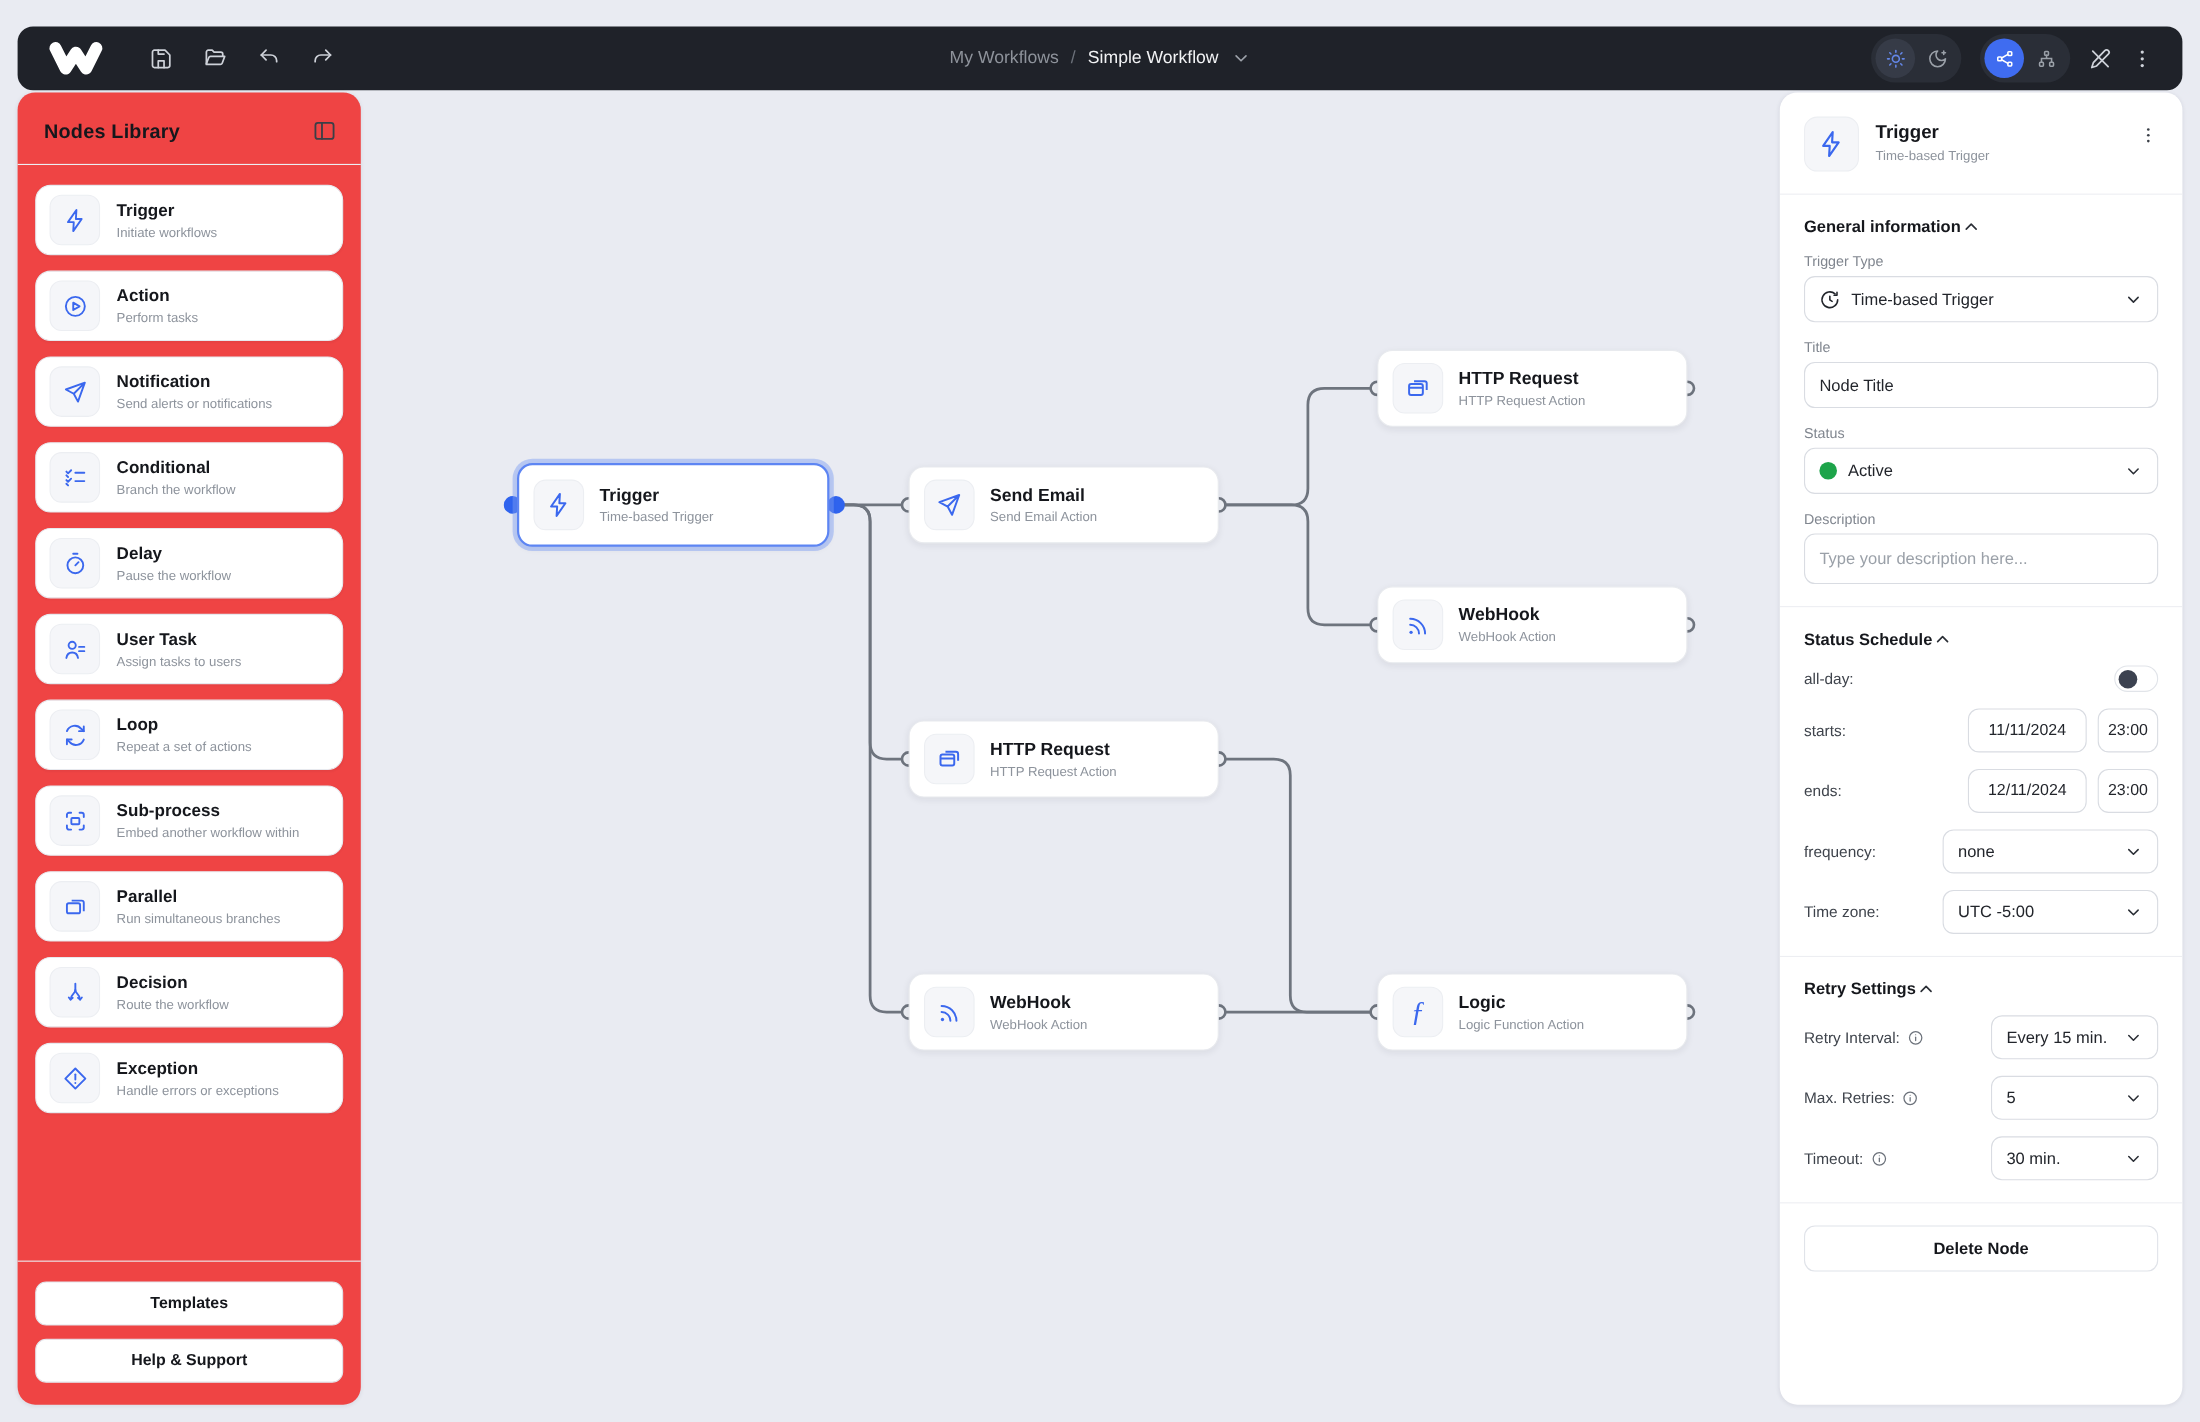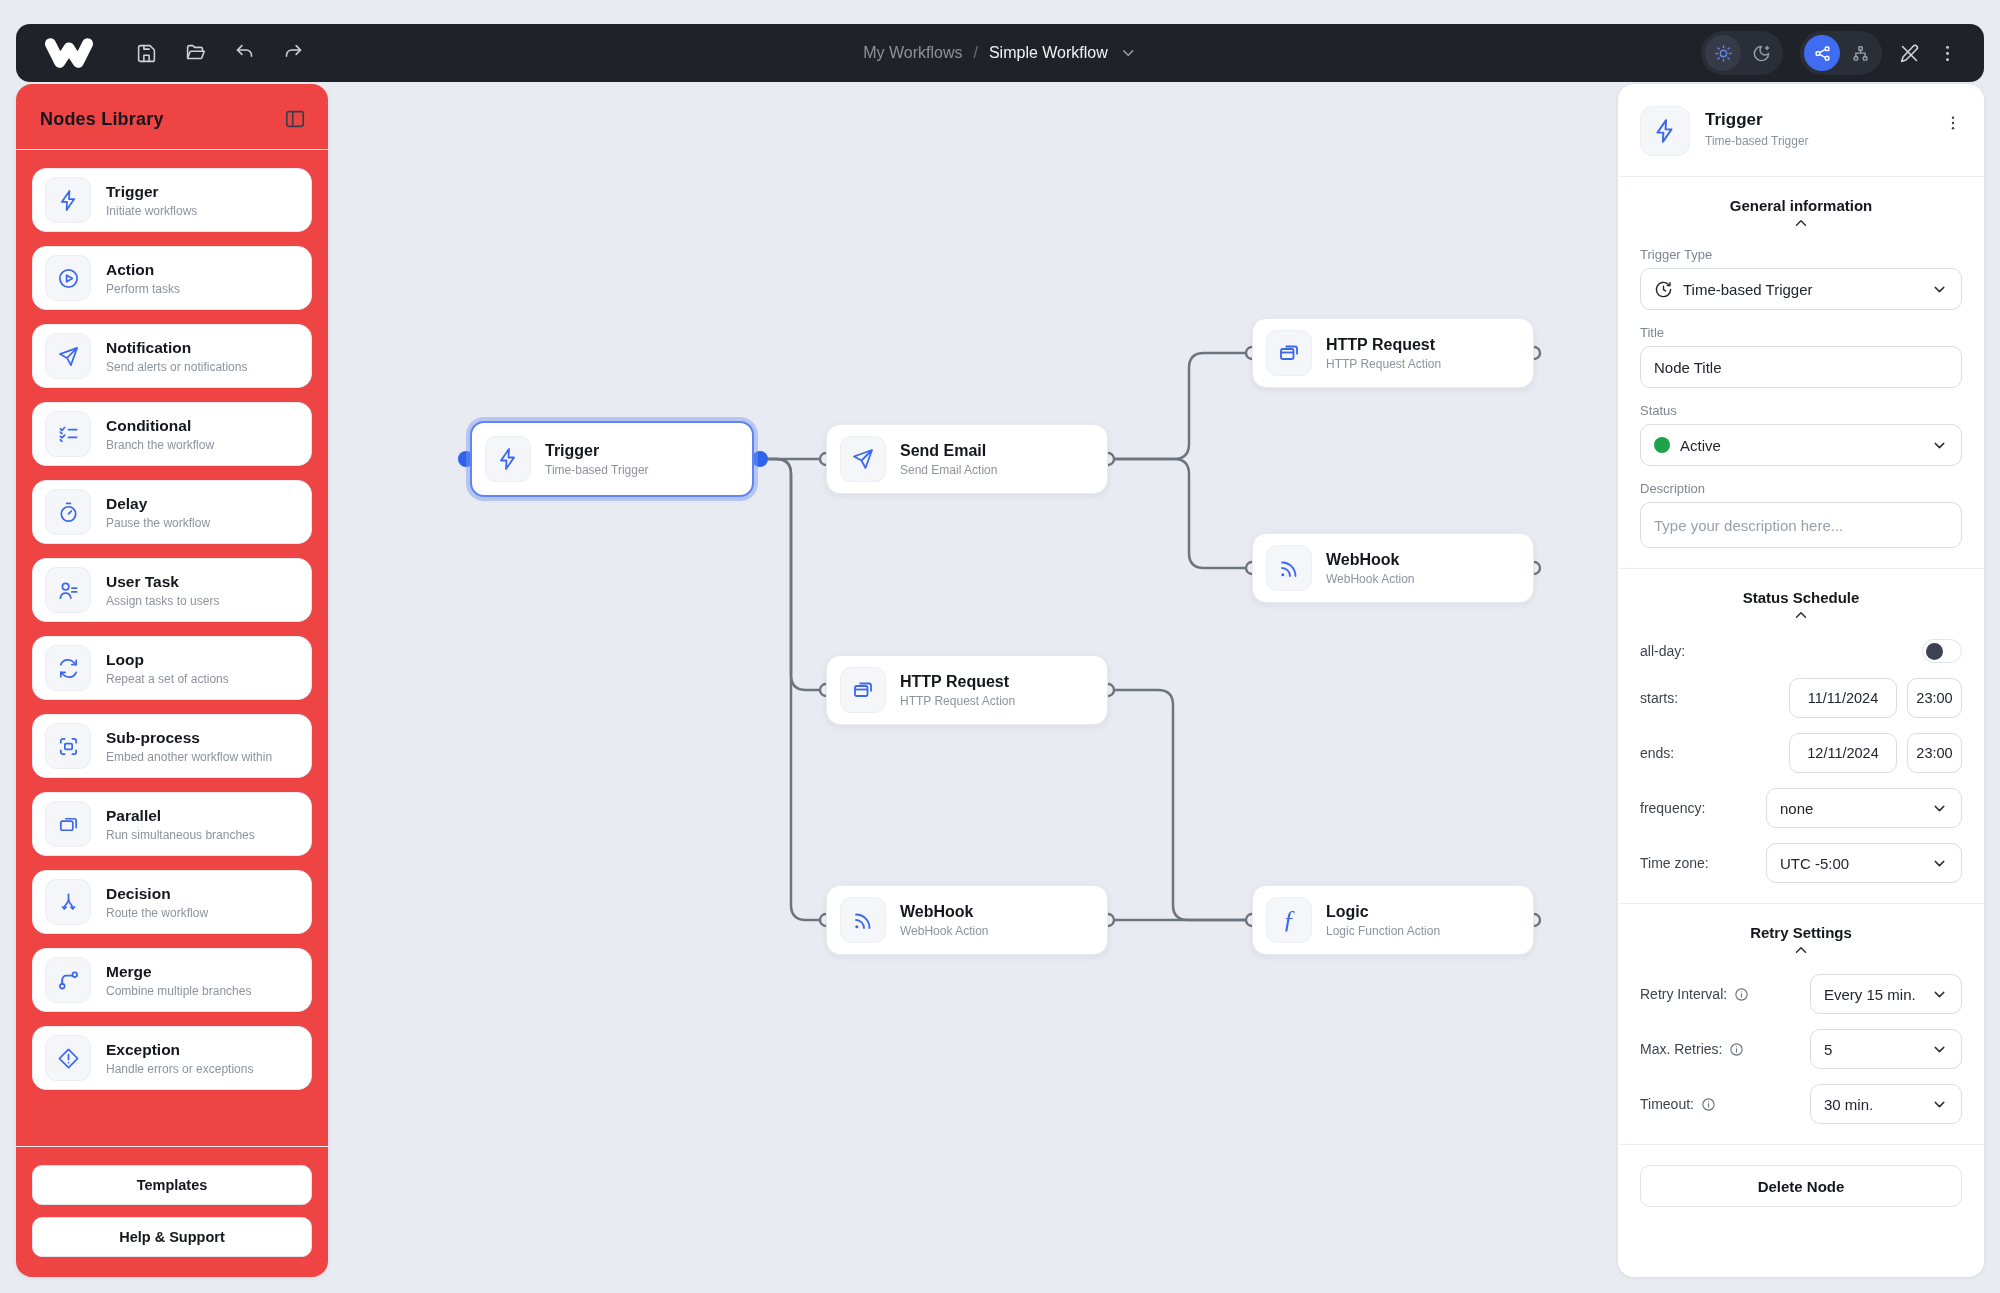--- a/index.html
+++ b/index.html
@@ -98,21 +98,21 @@
   .panel-header { display:flex; align-items:flex-start; gap:15px; }
   .ph-icon {
     width:50px; height:50px; border-radius:12px; background:#f5f6f9; border:1px solid #eceef2;
     display:flex; align-items:center; justify-content:center; color:#3b68ee;
   }
   .ph-icon svg { width:26px; height:26px; }
   .ph-title { font-size:17px; font-weight:bold; margin-top:4px; }
   .ph-sub { font-size:12px; color:#8d939c; margin-top:4px; }
   .ph-kebab { margin-left:auto; color:#3a3f47; width:18px; height:18px; margin-top:8px; cursor:pointer; }
   .p-divider { height:1px; background:#edeef2; margin:20px -22px; }
-  .section-head { display:flex; align-items:center; justify-content:flex-start; margin-top:0;flex-direction:column; }
+  .section-head { display:flex; align-items:center; justify-content:flex-start; margin-top:0; }
   .section-title { font-size:15px; font-weight:bold; }
   .chevron-up { width:18px; height:18px; color:#2b2f36; cursor:pointer; }
   .f-label { font-size:13px; color:#80868f; margin:15px 0 6px; }
   .select, .t-input {
     height:42px; border:1px solid #d9dce2; border-radius:10px; background:#fff;
     display:flex; align-items:center; padding:0 13px; gap:10px;
     font-size:15px; color:#22252b; width:100%;
   }
   .t-input { font-family:inherit; }
   .t-input::placeholder { color:#9aa0a8; }
@@ -371,34 +371,20 @@
             <path d="M12 3.5v6"></path>
             <path d="M12 9.5c0 3.5-4.5 4-4.5 9"></path>
             <path d="M12 9.5c0 3.5 4.5 4 4.5 9"></path>
             <path d="m5.8 16.5 1.7 2 2-1.7"></path>
             <path d="m18.2 16.5-1.7 2-2-1.7"></path>
           </svg>
         </span>
       <div>
           <div class="sb-item-title">Decision</div>
           <div class="sb-item-desc">Route the workflow</div>
-        </div>
-    </div>
-    <div class="sb-item">
-      <span class="sb-item-icon">
-          <svg viewBox="0 0 24 24" fill="none" stroke="currentColor" stroke-width="1.8" stroke-linecap="round">
-            <circle cx="5.5" cy="18" r="2.4"></circle>
-            <circle cx="18.5" cy="6" r="2.4"></circle>
-            <path d="M5.5 15.6V11a4 4 0 0 1 4-4h6.6"></path>
-            <path d="M5.5 15.6V11"></path>
-          </svg>
-        </span>
-      <div>
-          <div class="sb-item-title">Merge</div>
-          <div class="sb-item-desc">Combine multiple branches</div>
         </div>
     </div>
     <div class="sb-item">
       <span class="sb-item-icon">
           <svg viewBox="0 0 24 24" fill="none" stroke="currentColor" stroke-width="1.8" stroke-linecap="round" stroke-linejoin="round">
             <path d="M12 2.5 21.5 12 12 21.5 2.5 12 12 2.5z"></path>
             <path d="M12 8v5"></path>
             <path d="M12 16.2h.01"></path>
           </svg>
         </span>

